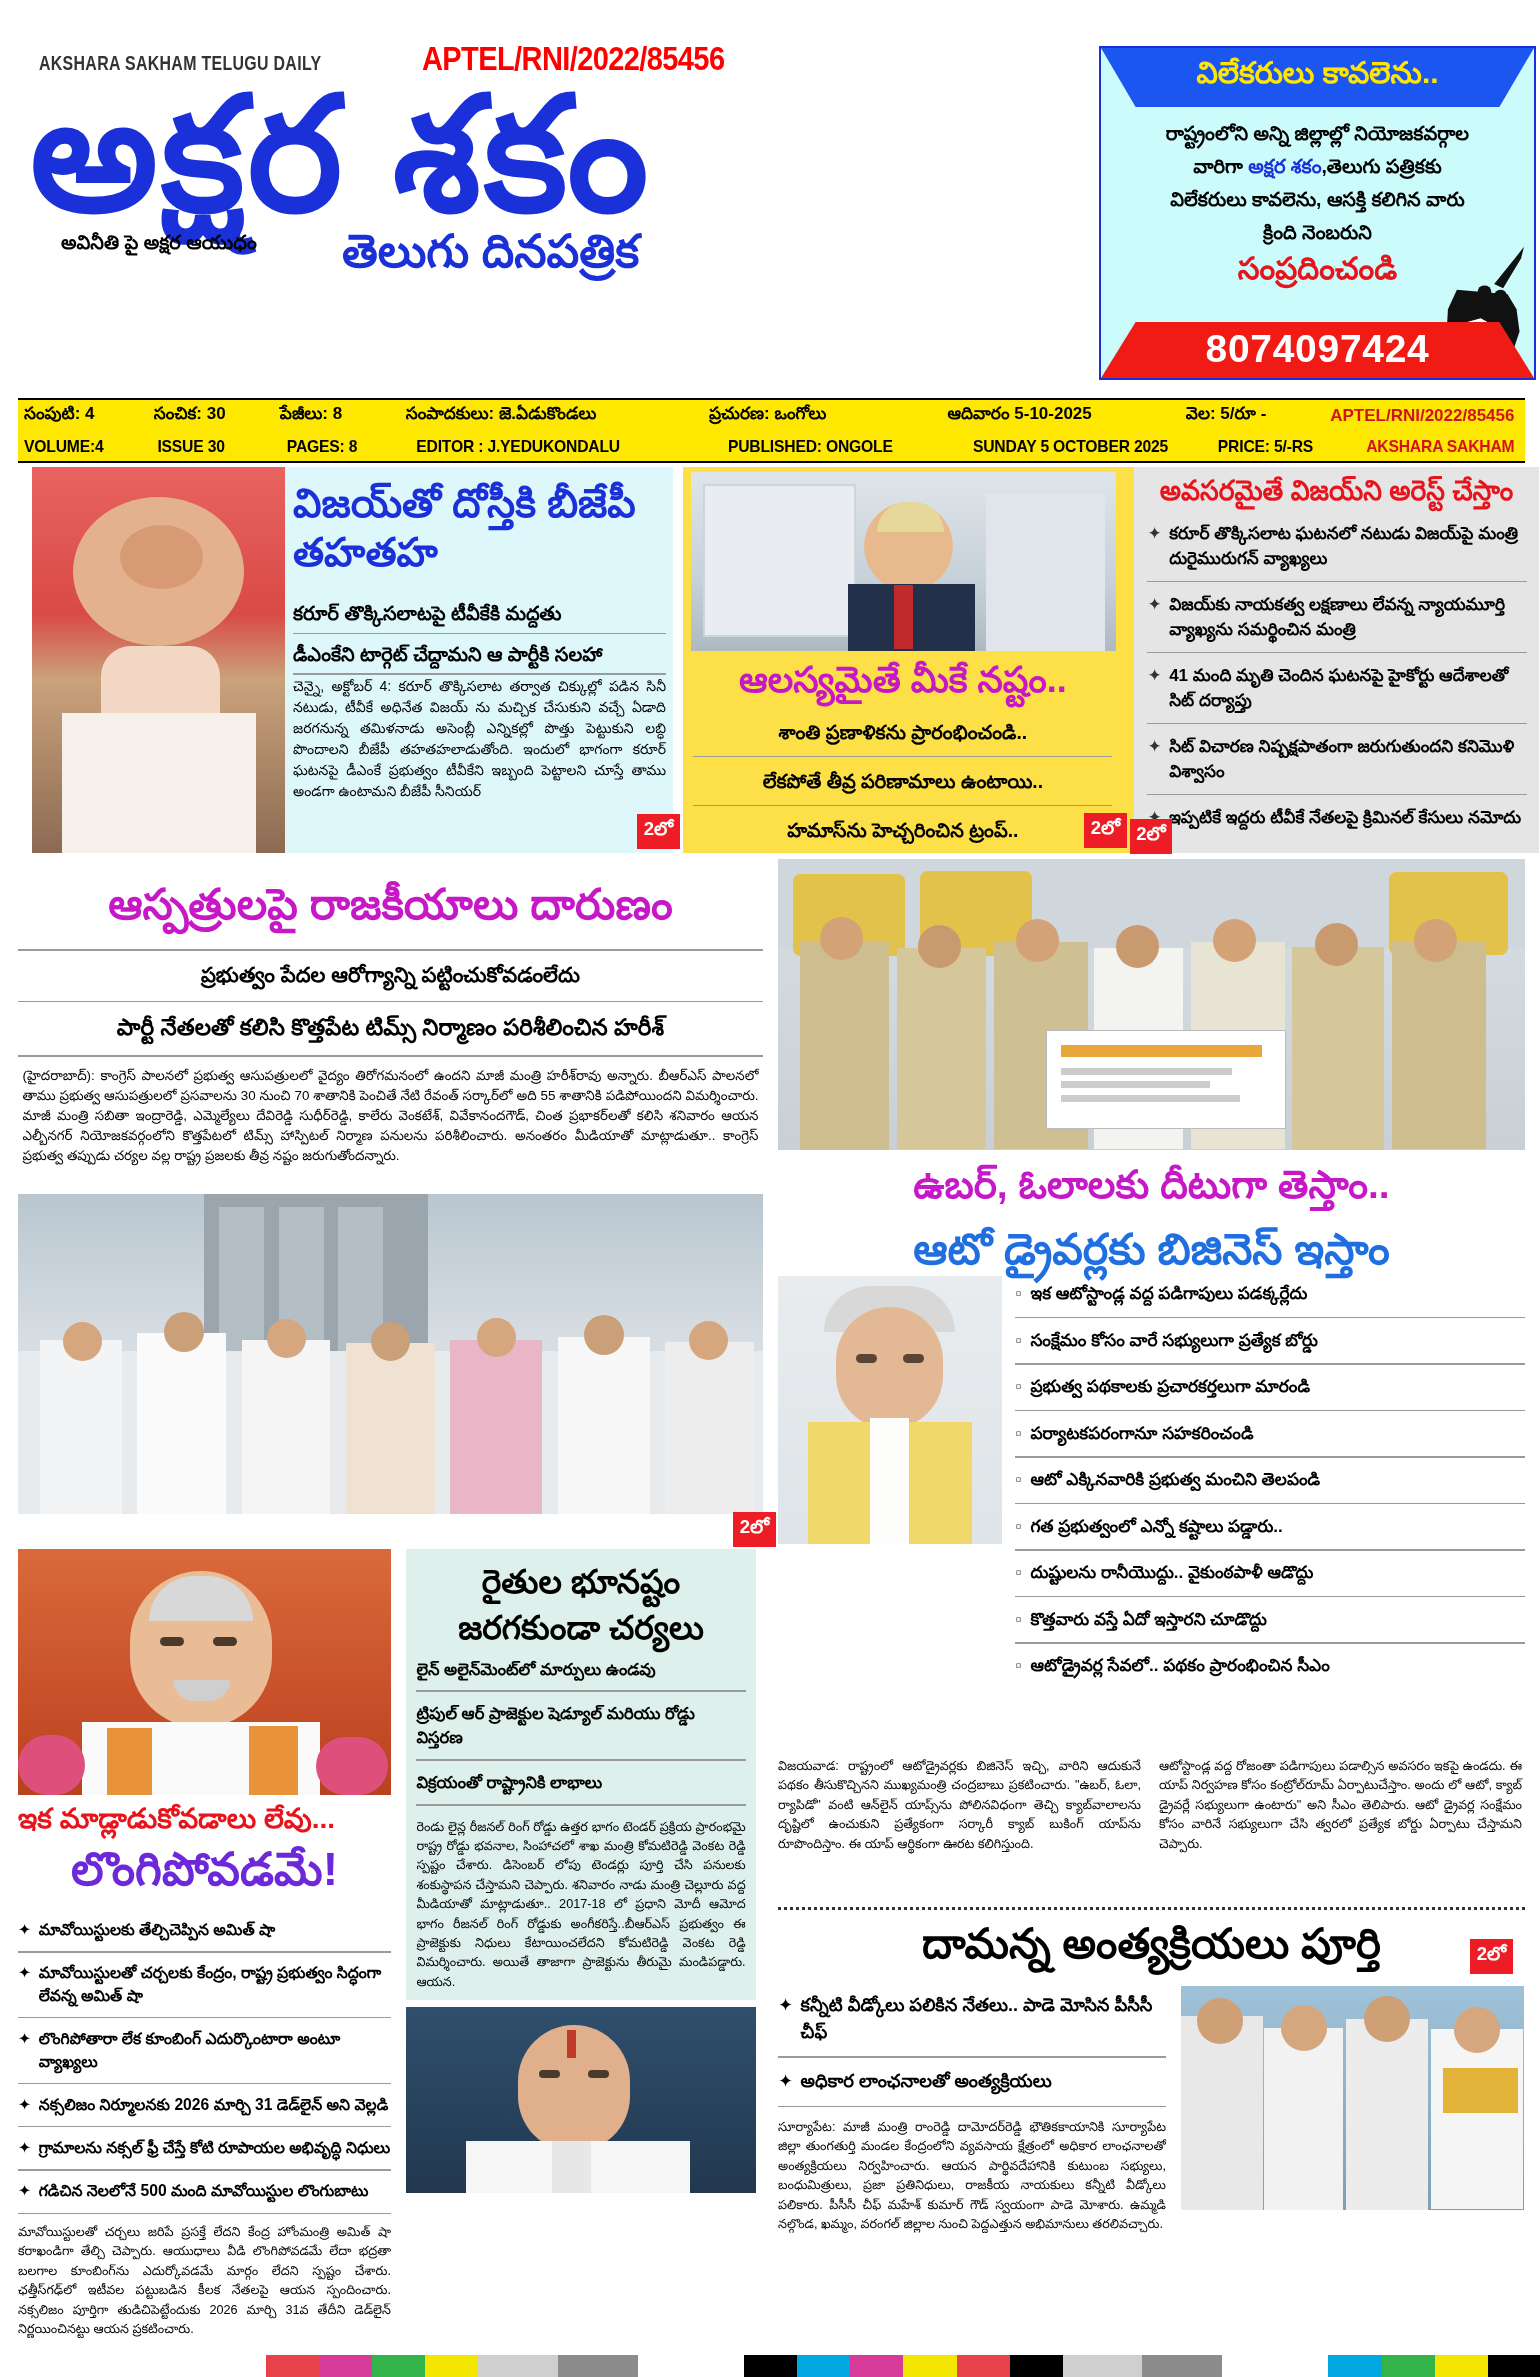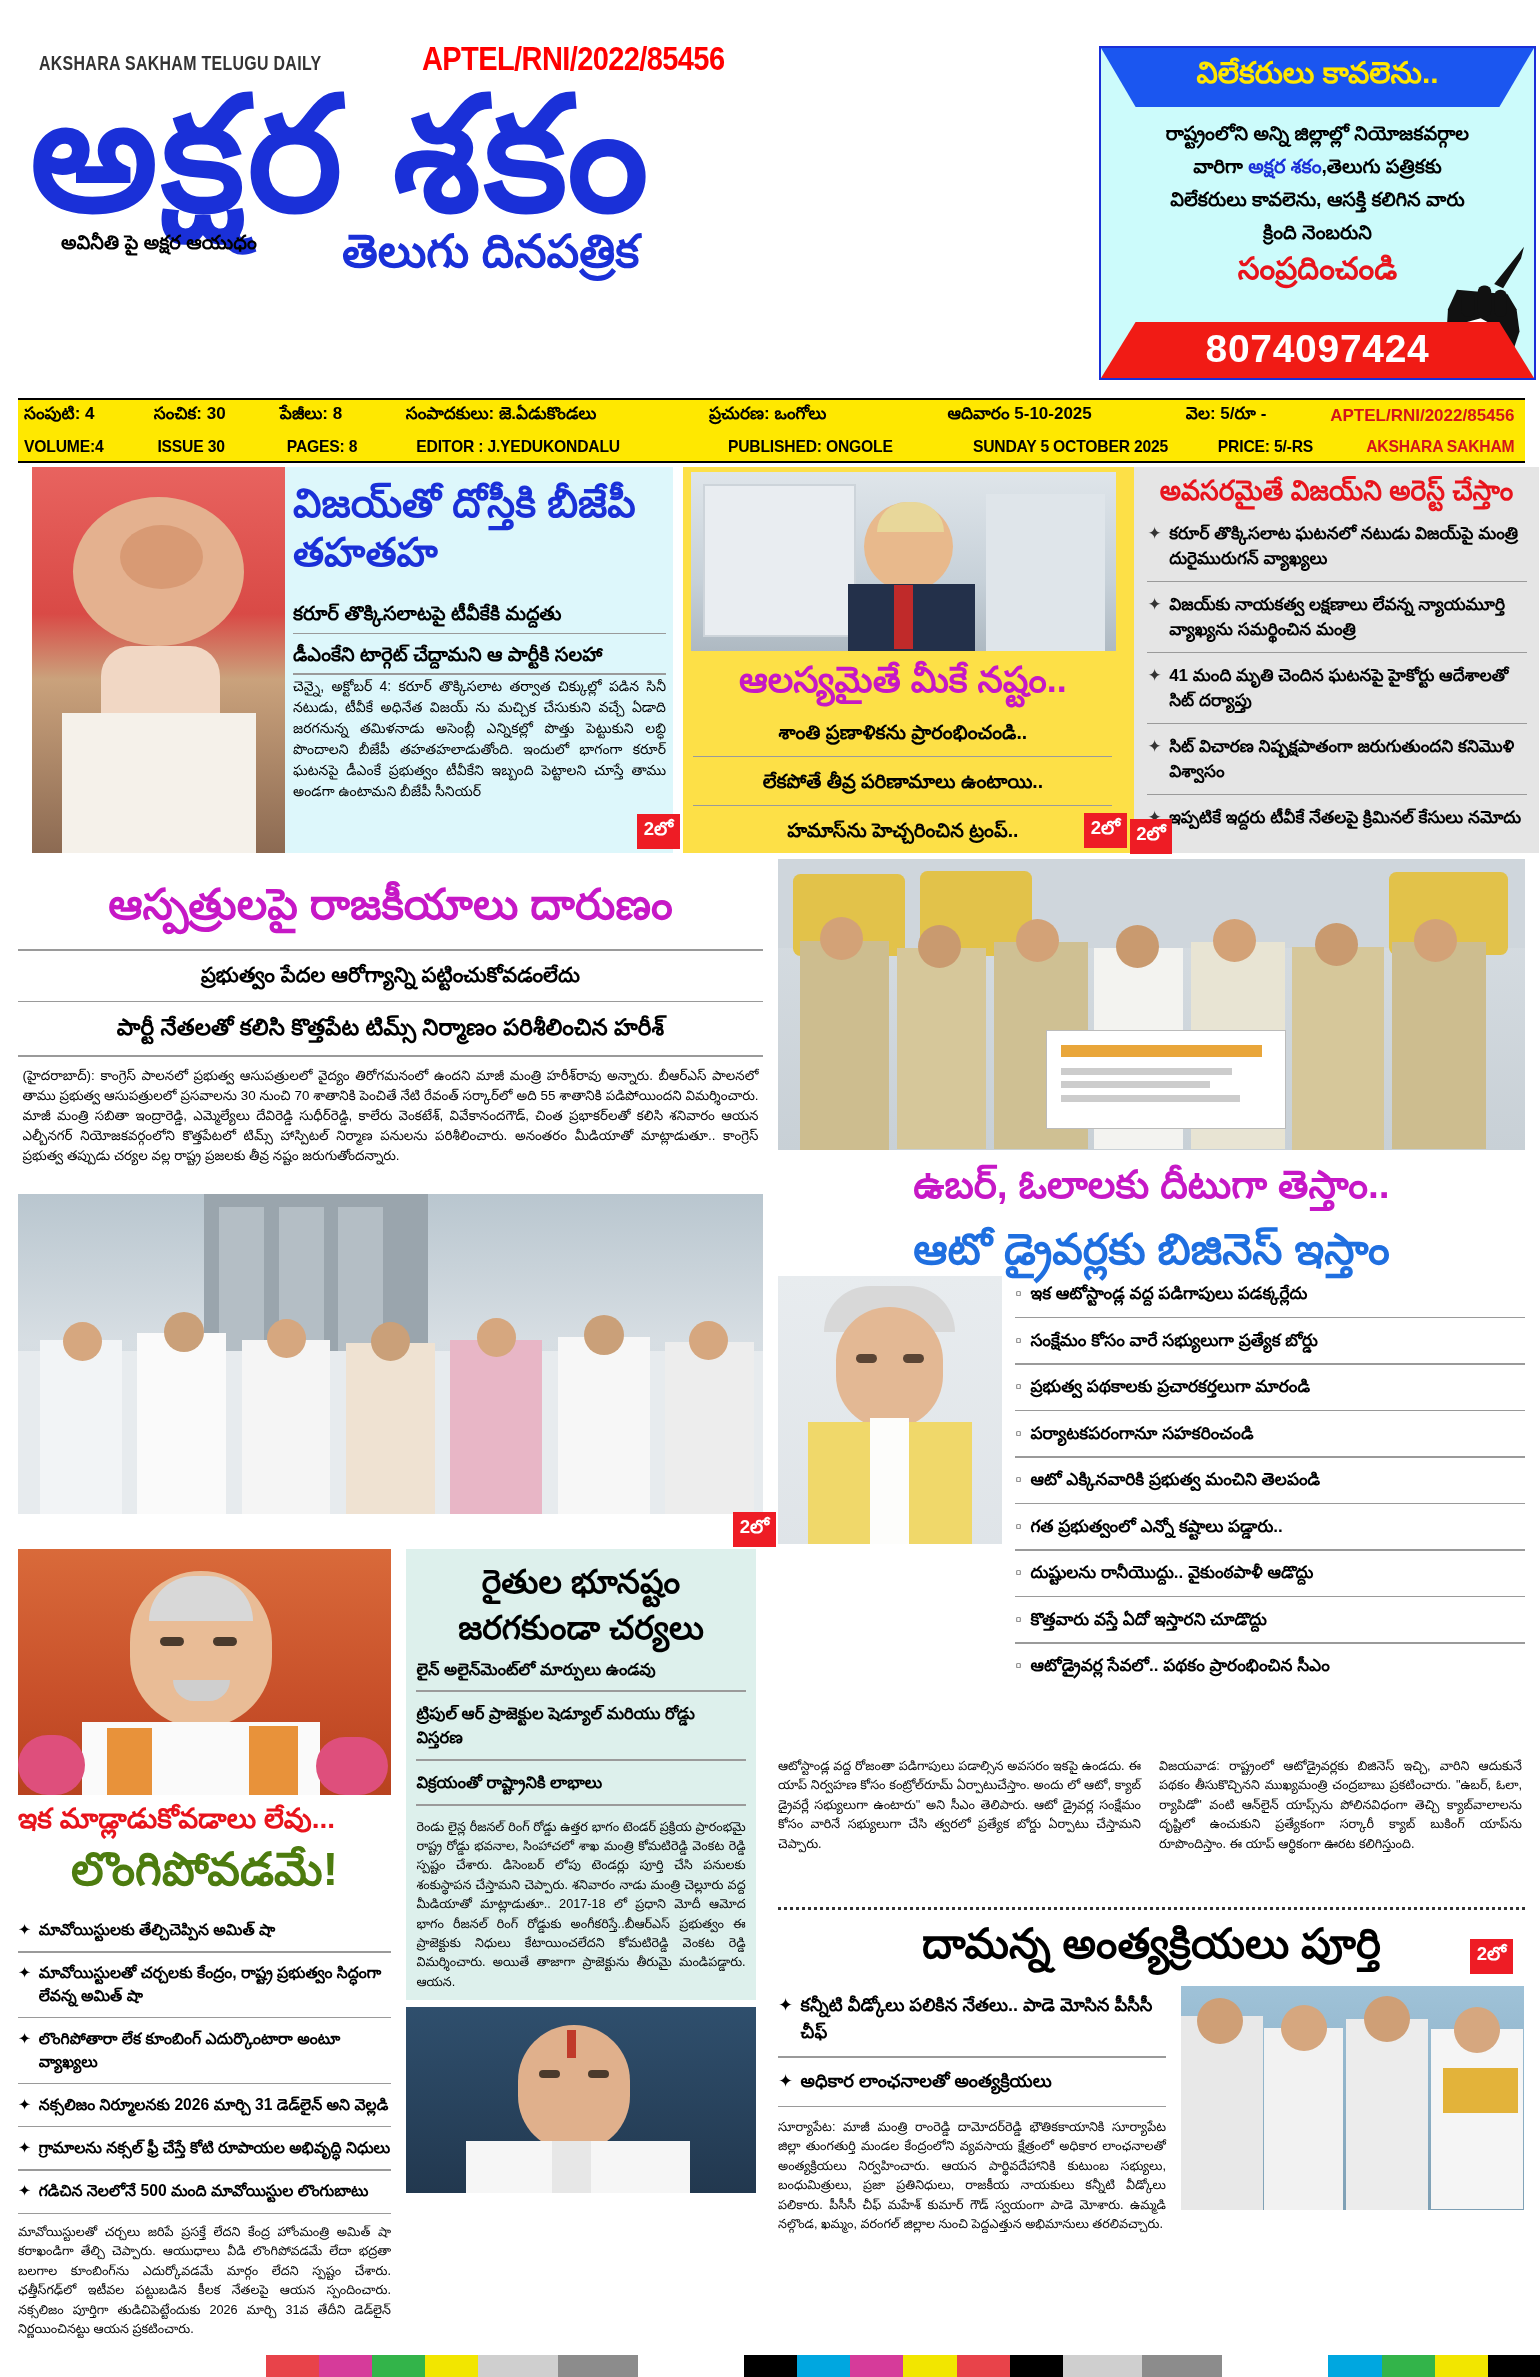--- a/index.html
+++ b/index.html
@@ -142,21 +142,21 @@
   .s2-cmphoto{width:224px;height:268px;flex:0 0 auto;}
   .s2-bul{flex:1;padding-left:13.4px;}
   .s2-bul .b{display:flex;font-size:17px;line-height:24px;font-weight:600;padding:6px 0;}
   .s2-bul .b .mk{margin-right:9px;color:#333;flex:0 0 auto;}
 
   
   .sec3{position:absolute;left:18px;top:1549px;width:1507px;height:768px;}
   .s3-a{position:absolute;left:0;top:0;width:373px;}
   .s3-aphoto{width:373px;height:246px;}
   .s3-ahead1{color:#e8141c;font-size:28px;font-weight:bold;text-align:left;padding-top:7.5px;}
-  .s3-ahead2{color:#4d7c0f;font-size:46px;font-weight:bold;text-align:center;}
+  .s3-ahead2{color:#6d28d9;font-size:46px;font-weight:bold;text-align:center;}
   .s3-bul{padding-top:7.5px;}
   .s3-bul .b{display:flex;font-size:15.7px;line-height:22.4px;font-weight:600;padding:5.2px 0;}
   .s3-bul .b .mk{margin-right:7.5px;flex:0 0 auto;}
   .s3-atext{font-size:12.7px;line-height:19.4px;text-align:justify;padding-top:4.5px;}
 
   .s3-b{position:absolute;left:388px;top:0;width:350px;}
   .s3-bbox{background:#ddf0ec;padding:10.4px 10.4px 7.5px;}
   .s3-bhead{font-size:33px;font-weight:bold;text-align:center;line-height:46px;}
   .s3-blist .it{font-size:16.4px;font-weight:bold;line-height:24px;padding:5.2px 0;}
   .s3-btext{font-size:12.7px;line-height:19.4px;text-align:justify;padding-top:7.5px;}
@@ -434,22 +434,22 @@
           <div class="b">
               <span class="mk">▫</span>
               <span>ఆటోడ్రైవర్ల సేవలో.. పథకం ప్రారంభించిన సీఎం</span>
             </div>
         </div>
       </div>
     </div>
   </div>
 
   <div style="position:absolute;left:778px;top:1757px;width:744px;display:flex;gap:18px;">
+    <div style="flex:1;font-size:12.7px;line-height:19.4px;text-align:justify;">విజయవాడ: రాష్ట్రంలో ఆటోడ్రైవర్లకు బిజినెస్ ఇచ్చి, వారిని ఆదుకునే పథకం తీసుకొచ్చినని ముఖ్యమంత్రి చంద్రబాబు ప్రకటించారు. "ఉబర్, ఓలా, ర్యాపిడో" వంటి ఆన్‌లైన్ యాప్స్‌ను పోలినవిధంగా తెచ్చి క్యాబ్‌వాలాలను దృష్టిలో ఉంచుకుని ప్రత్యేకంగా సర్కారీ క్యాబ్ బుకింగ్ యాప్‌ను రూపొందిస్తాం. ఈ యాప్ ఆర్థికంగా ఊరట కలిగిస్తుంది.</div>
     <div style="flex:1;font-size:12.7px;line-height:19.4px;text-align:justify;">ఆటోస్టాండ్ల వద్ద రోజంతా పడిగాపులు పడాల్సిన అవసరం ఇకపై ఉండదు. ఈ యాప్ నిర్వహణ కోసం కంట్రోల్‌రూమ్ ఏర్పాటుచేస్తాం. అందు లో ఆటో, క్యాబ్ డ్రైవర్లే సభ్యులుగా ఉంటారు" అని సీఎం తెలిపారు. ఆటో డ్రైవర్ల సంక్షేమం కోసం వారినే సభ్యులుగా చేసి త్వరలో ప్రత్యేక బోర్డు ఏర్పాటు చేస్తామని చెప్పారు.</div>
-    <div style="flex:1;font-size:12.7px;line-height:19.4px;text-align:justify;">విజయవాడ: రాష్ట్రంలో ఆటోడ్రైవర్లకు బిజినెస్ ఇచ్చి, వారిని ఆదుకునే పథకం తీసుకొచ్చినని ముఖ్యమంత్రి చంద్రబాబు ప్రకటించారు. "ఉబర్, ఓలా, ర్యాపిడో" వంటి ఆన్‌లైన్ యాప్స్‌ను పోలినవిధంగా తెచ్చి క్యాబ్‌వాలాలను దృష్టిలో ఉంచుకుని ప్రత్యేకంగా సర్కారీ క్యాబ్ బుకింగ్ యాప్‌ను రూపొందిస్తాం. ఈ యాప్ ఆర్థికంగా ఊరట కలిగిస్తుంది.</div>
   </div>
   <div class="tag2" style="left:1470px;top:1939px">2లో</div>
 
   <div class="sec3">
 
     <div class="s3-a">
       <div class="s3-aphoto photo">
         <div class="ph-sky" style="background:linear-gradient(180deg,#d96a3a 0%,#c8502a 60%,#b8421f 100%)"></div>
         <div class="pg" style="left:112px;top:22.4px;width:142px;height:157px;border-radius:71px;background:#e9bc96"></div>
         <div class="pg" style="left:131px;top:27px;width:104px;height:45px;border-radius:52px 52px 0 0;background:#d8d8d8"></div>

